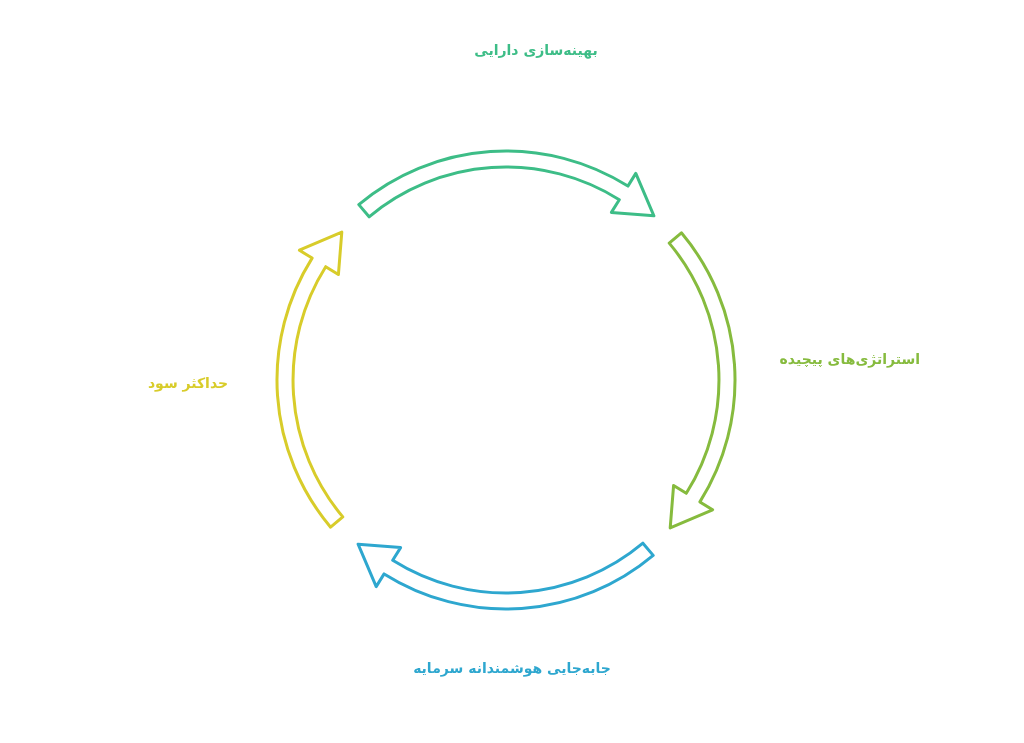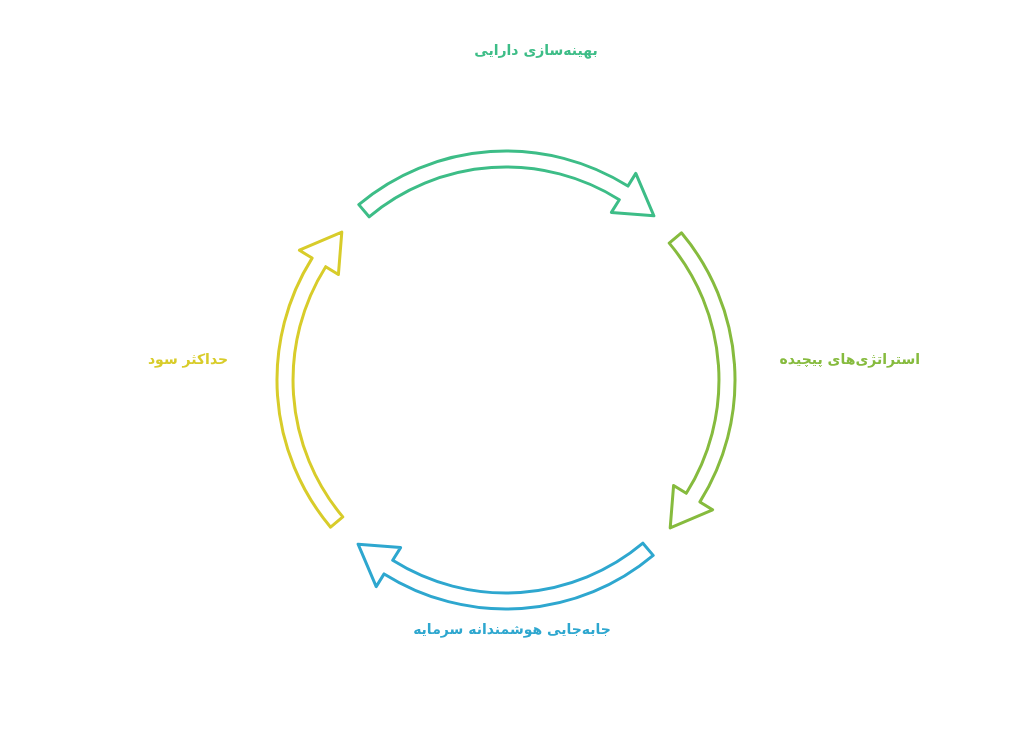--- a/index.html
+++ b/index.html
@@ -26,28 +26,28 @@
       direction: rtl;
       font-weight: bold;
       font-size: 14px;
       line-height: 19px;
       text-align: center;
       white-space: nowrap;
     }
     #label-top { left: 436px; top: 41px; width: 200px; }
     #label-right { left: 780px; top: 350px; width: 140px; }
     #label-left { left: 128px; top: 350px; width: 120px; }
-    #label-bottom { left: 402px; top: 620px; width: 220px; white-space: normal; }
+    #label-bottom { left: 402px; top: 659px; width: 220px; white-space: normal; }
   </style>
 </head>
 <body>
 
 <svg id="cycle-diagram" viewBox="0 0 1024 743" xmlns="http://www.w3.org/2000/svg">
   <path id="arrow-0" fill="#ffffff" stroke-linejoin="round" d="M358.8,204.6 A229,229 0 0 1 627.9,186.1 L635.8,173.4 L653.9,215.8 L611.4,212.4 L619.3,199.7 A213,213 0 0 0 369.1,216.8 Z" stroke="#3dbd87" stroke-width="3"></path>
   <path id="arrow-1" fill="#ffffff" stroke-linejoin="round" d="M681.4,232.8 A229,229 0 0 1 699.9,501.9 L712.6,509.8 L670.2,527.9 L673.6,485.4 L686.3,493.3 A213,213 0 0 0 669.2,243.1 Z" stroke="#86bb3e" stroke-width="3"></path>
   <path id="arrow-2" fill="#ffffff" stroke-linejoin="round" d="M653.2,555.4 A229,229 0 0 1 384.1,573.9 L376.2,586.6 L358.1,544.2 L400.6,547.6 L392.7,560.3 A213,213 0 0 0 642.9,543.2 Z" stroke="#2ea7cf" stroke-width="3"></path>
   <path id="arrow-3" fill="#ffffff" stroke-linejoin="round" d="M330.6,527.2 A229,229 0 0 1 312.1,258.1 L299.4,250.2 L341.8,232.1 L338.4,274.6 L325.7,266.7 A213,213 0 0 0 342.8,516.9 Z" stroke="#d8cc2a" stroke-width="3"></path>
 </svg>
 
 <div id="label-top" class="label" style="color: rgb(61, 189, 135);">بهینه‌سازی دارایی</div>
 <div id="label-right" class="label" style="color: rgb(134, 187, 62);">استراتژی‌های پیچیده</div>
 <div id="label-bottom" class="label" style="color: rgb(46, 167, 207);">جابه‌جایی هوشمندانه سرمایه</div>
-<div id="label-left" class="label" style="color: rgb(216, 204, 42);">حداکثر سود</div>
+<div id="label-left" class="label" style="color: rgb(216, 204, 42); margin-top: 24px;">حداکثر سود</div>
 
 </body></html>

